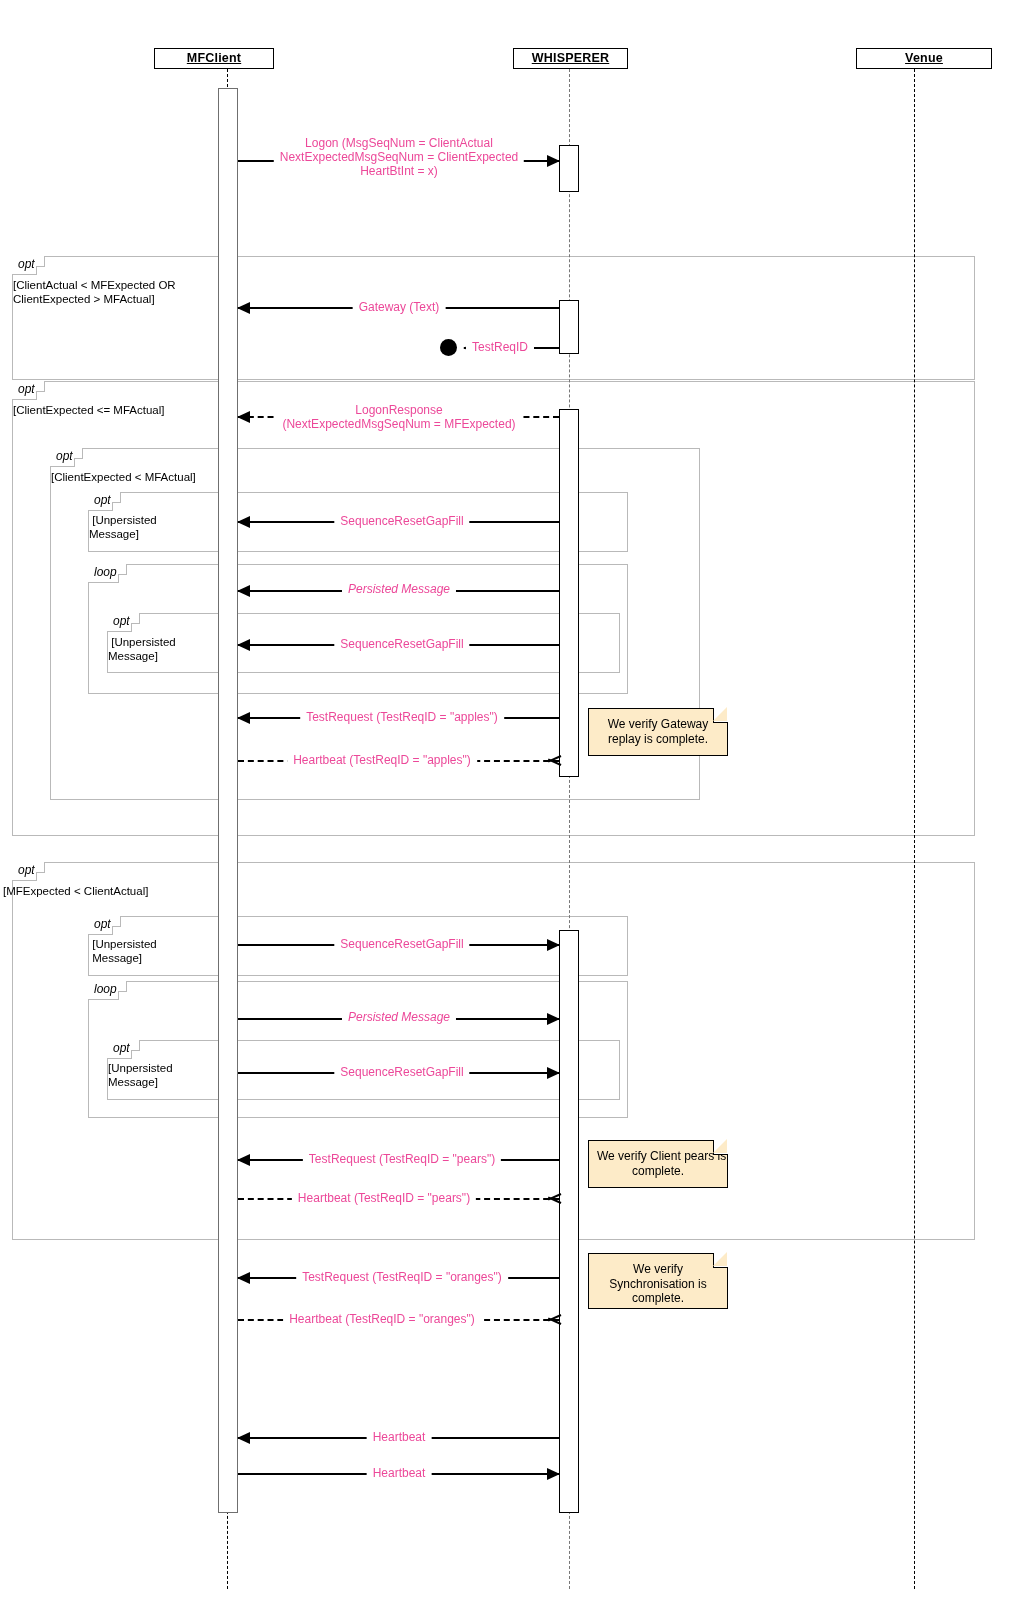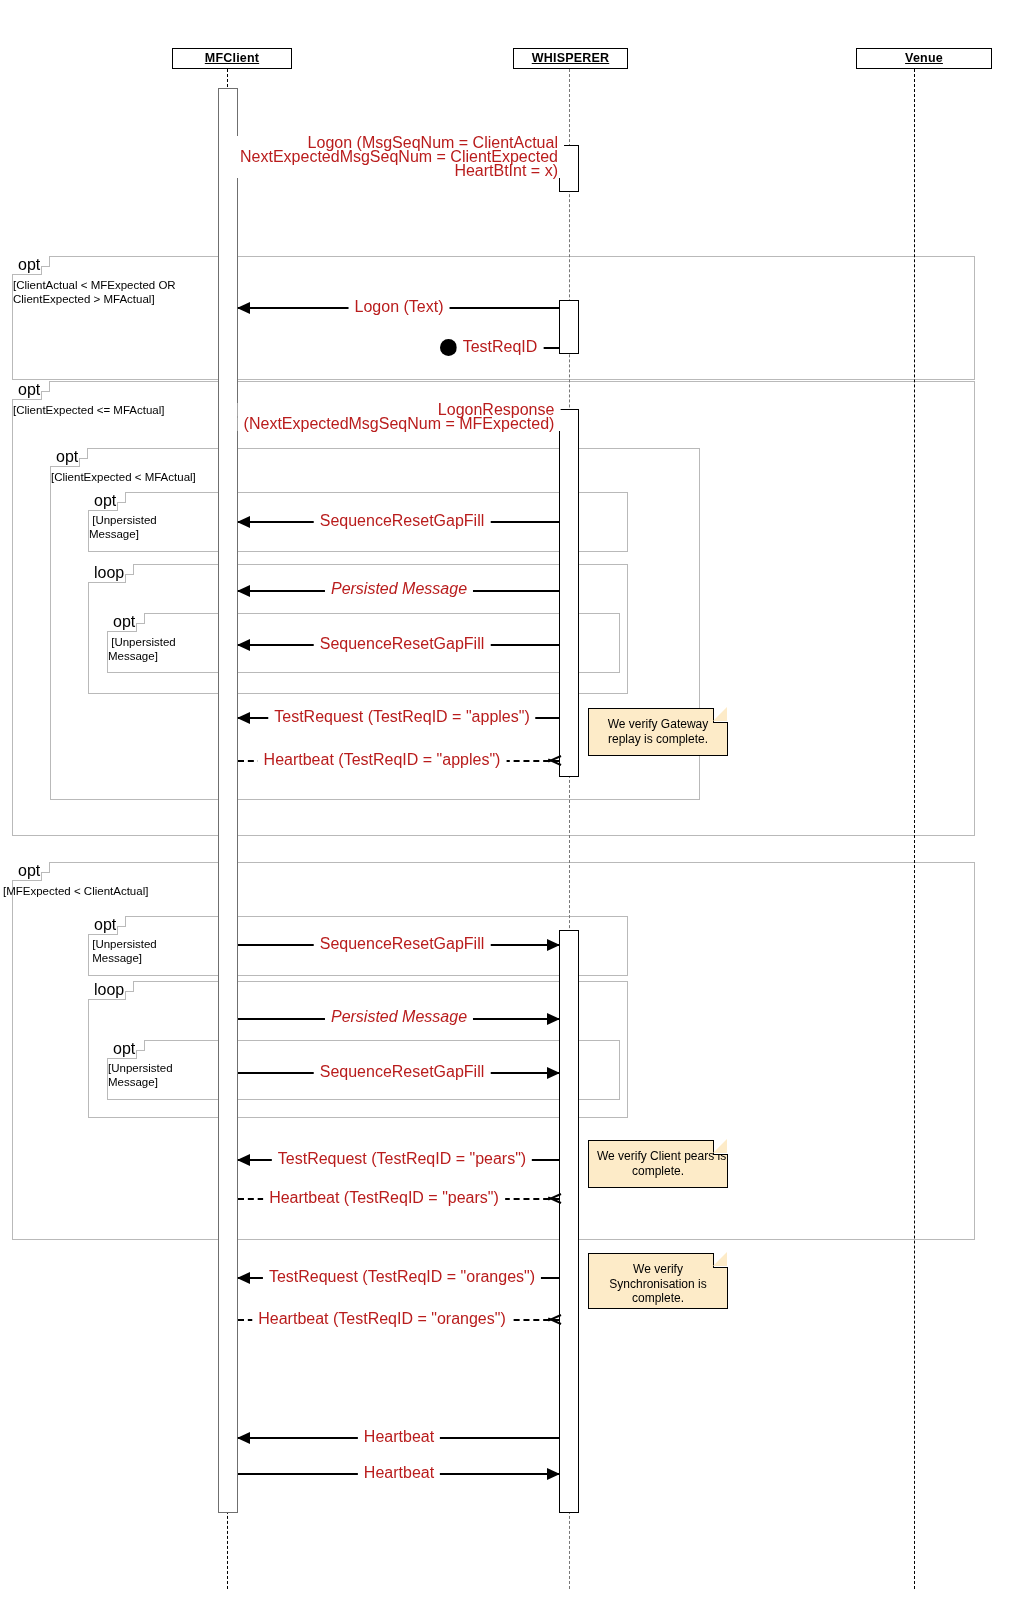--- a/index.html
+++ b/index.html
@@ -23,21 +23,21 @@
     position:absolute;box-sizing:border-box;background:#fff;border:1.5px solid #000;
   }
   .activation.grey{border-color:#6f6f6f;}
 
   
   .frag{position:absolute;box-sizing:border-box;border:1px solid #b9b9b9;background:transparent;}
   .frag-label{
     position:absolute;box-sizing:border-box;
     border-right:1px solid #b9b9b9;border-bottom:1px solid #b9b9b9;
     background:#fff;height:19px;line-height:17px;padding:0 9px 0 6px;
-    font-size:16px;color:#000;white-space:nowrap;
+    font-size:12px;color:#000;white-space:nowrap;font-style:italic;
   }
   .frag-label::after{
     content:"";position:absolute;right:-1px;bottom:-1px;width:8px;height:8px;
     background:#fff;border-left:1px solid #b9b9b9;border-top:1px solid #b9b9b9;
     transform:translate(0,0) skewX(0deg);
   }
   .frag-guard{
     position:absolute;font-size:11.5px;color:#000;line-height:13.5px;white-space:pre;
   }
 
@@ -51,22 +51,22 @@
   .arrow-solid-right{right:-1px;border-top:6px solid transparent;border-bottom:6px solid transparent;border-left:13px solid #000;}
   .arrow-solid-left{left:-1px;border-top:6px solid transparent;border-bottom:6px solid transparent;border-right:13px solid #000;}
   .arrow-open-right{position:absolute;right:-2px;top:-7px;width:14px;height:14px;}
   .arrow-open-right::before,.arrow-open-right::after{
     content:"";position:absolute;left:0;width:14px;height:0;border-top:2px solid #000;
   }
   .arrow-open-right::before{top:2px;transform-origin:right center;transform:rotate(-24deg);}
   .arrow-open-right::after{top:11px;transform-origin:right center;transform:rotate(24deg);}
 
   .msg-label{
-    position:absolute;background:#fff;padding:0 6px;font-size:16px;color:#b91c1c;
-    text-align:right;line-height:14px;white-space:pre;transform:translateX(-50%);
+    position:absolute;background:#fff;padding:0 6px;font-size:12px;color:#ec4899;
+    text-align:center;line-height:14px;white-space:pre;transform:translateX(-50%);
   }
   .msg-label.italic{font-style:italic;}
 
   
   .stop-dot{position:absolute;width:17px;height:17px;border-radius:50%;background:#000;}
 
   
   .note{
     position:absolute;box-sizing:border-box;background:#fdebc8;border:1px solid #000;
     font-size:12px;color:#000;text-align:center;line-height:14.5px;
@@ -123,21 +123,21 @@
  Message]</div>
 
   <div class="frag" style="left:88px;top:981px;width:540px;height:137px;"></div>
   <div class="frag-label" style="left:88px;top:981px;">loop</div>
 
   <div class="frag" style="left:107px;top:1040px;width:513px;height:60px;"></div>
   <div class="frag-label" style="left:107px;top:1040px;">opt</div>
   <div class="frag-guard" style="left: 108px; top: 1062px; white-space: pre;">[Unpersisted
 Message]</div>
 
-  <div class="lifeline-head" style="left:172px;top:48px;width:120px;">
+  <div class="lifeline-head" style="left:154px;top:48px;width:120px;">
     <span>MFClient</span>
   </div>
   <div class="lifeline-line" style="left:227px;top:69px;height:1520px;"></div>
 
   <div class="lifeline-head" style="left:513px;top:48px;width:115px;">
     <span>WHISPERER</span>
   </div>
   <div class="lifeline-line grey" style="left:569px;top:69px;height:1520px;"></div>
 
   <div class="lifeline-head" style="left:856px;top:48px;width:136px;">
@@ -157,21 +157,21 @@
       <div class="arrow-solid-right"></div>
   </div>
   <div class="msg-label" style="left: 399px; top: 136px; white-space: pre;">Logon (MsgSeqNum = ClientActual
 NextExpectedMsgSeqNum = ClientExpected
 HeartBtInt = x)</div>
 
   <div class="msg" style="left:238px;top:307px;width:321px;">
     <div class="line"></div>
       <div class="arrow-solid-left"></div>
   </div>
-  <div class="msg-label" style="left:399px;top:300px;">Logon (Text)</div>
+  <div class="msg-label" style="left:399px;top:300px;">Gateway (Text)</div>
 
   <div class="msg" style="left:464px;top:347px;width:95px;">
     <div class="line"></div>
       <div class="arrow-solid-left"></div>
   </div>
   <div class="stop-dot" style="left:440px;top:339px;"></div>
   <div class="msg-label" style="left:500px;top:340px;">TestReqID</div>
 
   <div class="msg dashed" style="left:238px;top:416px;width:321px;">
     <div class="line"></div>

